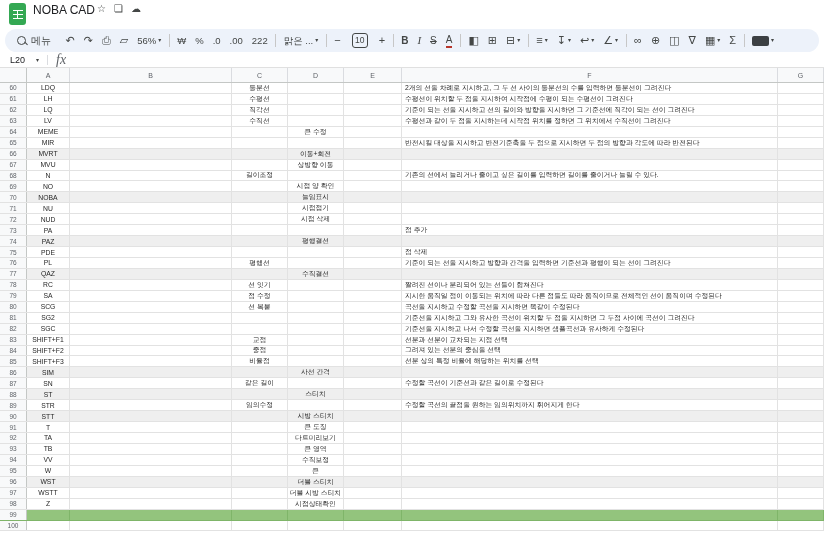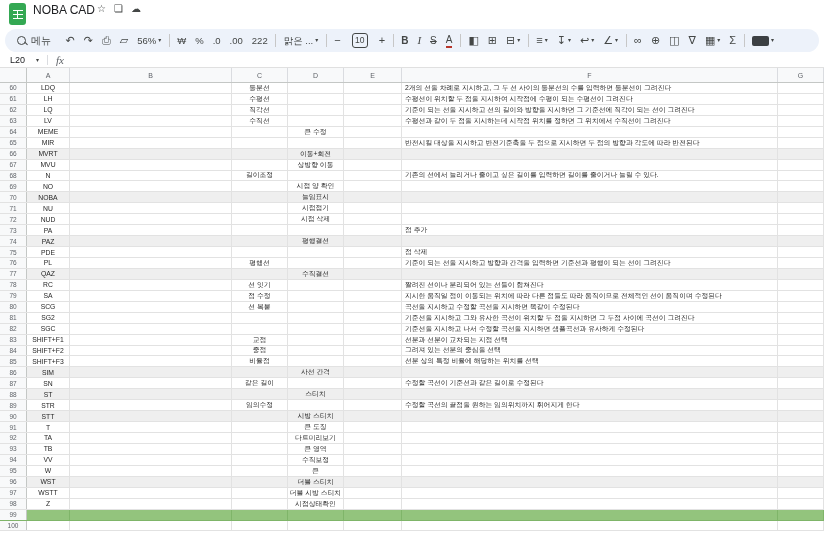--- a/index.html
+++ b/index.html
@@ -34,21 +34,21 @@
   .g-box{border:1px solid #444746;border-radius:3px;font-size:8.5px;width:14px;height:13px;
          display:flex;align-items:center;justify-content:center;padding:0;margin:0 2px;}
   .g-small{font-size:9.5px;}
   .g-black{width:17px;height:10px;background:#3c4043;border-radius:2px;display:inline-block;}
   
   .fbar{position:absolute;left:0;top:52px;width:824px;height:16px;border-bottom:1px solid #e0e0e0;
         display:flex;align-items:center;box-sizing:border-box;background:#fff;}
   .cellref{font-size:9px;color:#202124;margin-left:10px;width:26px;}
   .fbar .dd{font-size:6px;color:#444746;margin-right:8px;}
   .fdiv{width:1px;height:10px;background:#dadce0;margin-right:8px;}
-  .fx{font-size:11px;font-style:italic;color:#5f6368;font-family:"Liberation Serif",serif;}
+  .fx{font-size:14px;font-style:italic;color:#5f6368;font-family:"Liberation Serif",serif;}
   
   .ghead{position:absolute;left:0;top:68px;width:824px;height:15px;display:flex;box-sizing:border-box;
          border-bottom:1px solid #c4c7c5;background:#f8f9fa;}
   .corner{box-sizing:border-box;border-right:1px solid #c4c7c5;background:#f8f9fa;}
   .colh{box-sizing:border-box;border-right:1px solid #dadce0;display:flex;align-items:center;justify-content:center;
         font-size:7px;color:#5f6368;}
   .grid{position:absolute;left:0;top:83px;width:824px;}
   .r{display:flex;height:10.95px;box-sizing:border-box;border-bottom:1px solid #e2e2e2;background:#fff;}
   .gut{width:27px;box-sizing:border-box;background:#f8f9fa;border-right:1px solid #c4c7c5;color:#5f6368;
        font-size:6.5px;display:flex;align-items:center;justify-content:center;flex:none;}

